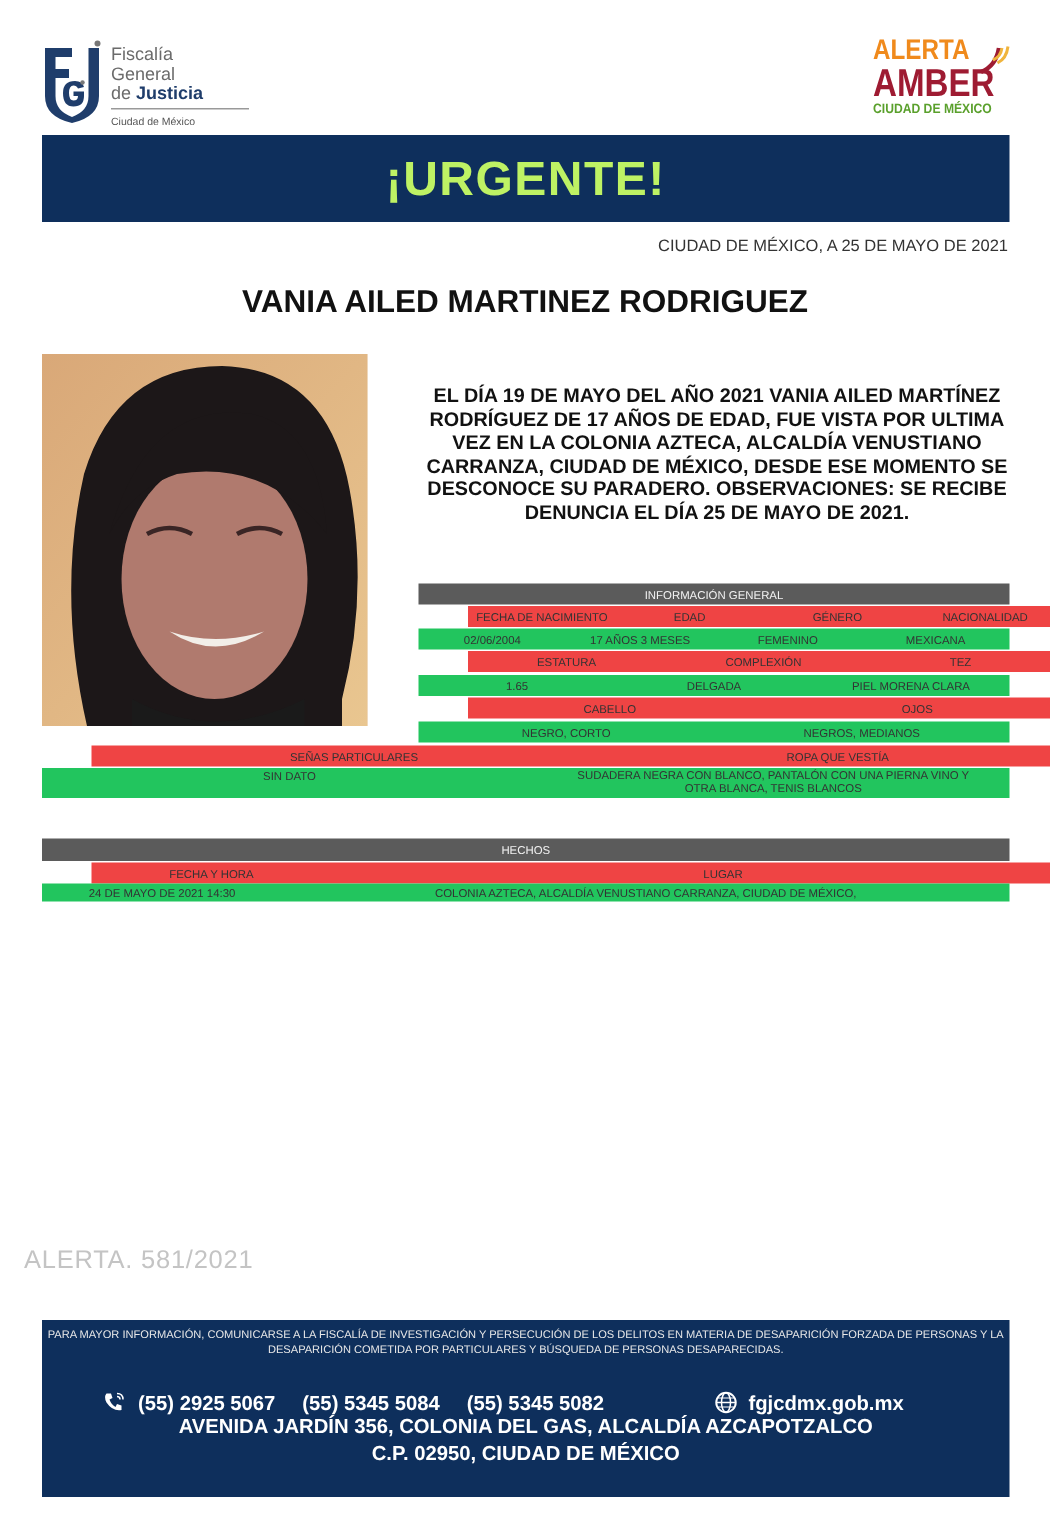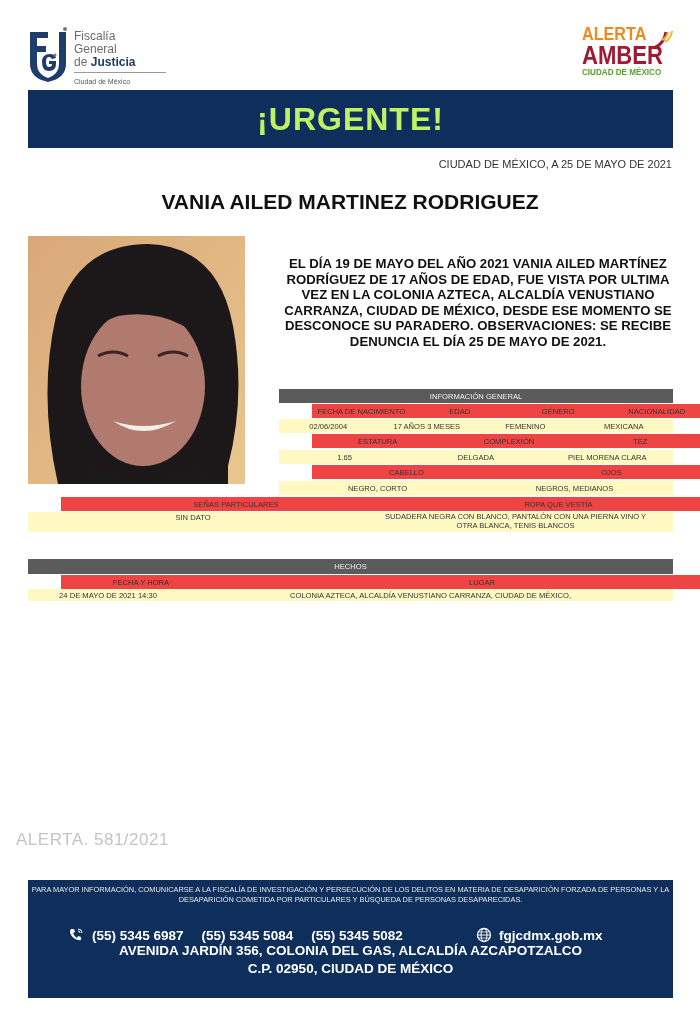--- a/index.html
+++ b/index.html
@@ -27,21 +27,21 @@
 
   .photo { left: 28px; top: 236px; width: 217px; height: 248px; overflow: hidden; background: #e2b987; }
 
   .narrative { left: 282px; top: 256px; width: 392px; text-align: center; font-size: 13.2px; font-weight: bold; line-height: 15.5px; color: #111; }
 
   
   .tbl-row { position: absolute; display: flex; font-size: 7.6px; text-align: center; align-items: center; }
   .tbl-row > div { flex: 1; }
   .hdr-dark { background: #5b5b5b; color: #f2f2f2; }
   .hdr-light { background: #ef4444; color: #333; margin-left: 33px; }
-  .val { background: #fef9c3; color: #333; }
+  .val { background: #22c55e; color: #333; }
 
   .alert-num { left: 16px; top: 830px; font-size: 17px; color: #c4c4c4; letter-spacing: 0.5px; }
 
   .footer { left: 28px; top: 880px; width: 645px; height: 118px; background: #0e2f5c; color: #fff; }
   .footer-note { position: absolute; left: 0; width: 645px; top: 5px; font-size: 7.4px; line-height: 10px; text-align: center; color: #e8e8e8; }
   .phones { position: absolute; left: 40px; top: 47px; font-size: 13.5px; font-weight: bold; display: flex; align-items: center; }
   .phones span { margin-right: 18px; }
   .web { position: absolute; left: 448px; top: 47px; font-size: 13.5px; font-weight: bold; display: flex; align-items: center; }
   .addr { position: absolute; left: 0; width: 645px; text-align: center; font-size: 13.5px; font-weight: bold; }
 </style>
@@ -159,21 +159,21 @@
 <div class="abs alert-num">ALERTA. 581/2021</div>
 
 <div class="abs footer">
   <div class="footer-note">PARA MAYOR INFORMACIÓN, COMUNICARSE A LA FISCALÍA DE INVESTIGACIÓN Y PERSECUCIÓN DE LOS DELITOS EN MATERIA DE DESAPARICIÓN FORZADA DE PERSONAS Y LA DESAPARICIÓN COMETIDA POR PARTICULARES Y BÚSQUEDA DE PERSONAS DESAPARECIDAS.</div>
   <div class="phones">
     <svg width="16" height="16" viewBox="0 0 16 16" style="margin-right:8px;">
       <path d="M3 2 L6 2 L7 5 L5 6 Q6 9 9 11 L10 9 L13 10 L13 13 Q7 14 3 8 Q1 4 3 2 Z" fill="#fff"></path>
       <path d="M10 2 Q14 2 14 6" stroke="#fff" stroke-width="1" fill="none"></path>
       <path d="M10 4 Q12 4 12 6" stroke="#fff" stroke-width="1" fill="none"></path>
     </svg>
-    <span>(55) 5345 6987</span>
+    <span>(55) 2925 5067</span>
     <span>(55) 5345 5084</span>
     <span>(55) 5345 5082</span>
   </div>
   <div class="web">
     <svg width="16" height="16" viewBox="0 0 16 16" style="margin-right:7px;">
       <circle cx="8" cy="8" r="6.5" fill="none" stroke="#fff" stroke-width="1.3"></circle>
       <ellipse cx="8" cy="8" rx="3" ry="6.5" fill="none" stroke="#fff" stroke-width="1"></ellipse>
       <line x1="1.5" y1="8" x2="14.5" y2="8" stroke="#fff" stroke-width="1"></line>
       <line x1="2.5" y1="5" x2="13.5" y2="5" stroke="#fff" stroke-width="0.8"></line>
       <line x1="2.5" y1="11" x2="13.5" y2="11" stroke="#fff" stroke-width="0.8"></line>

